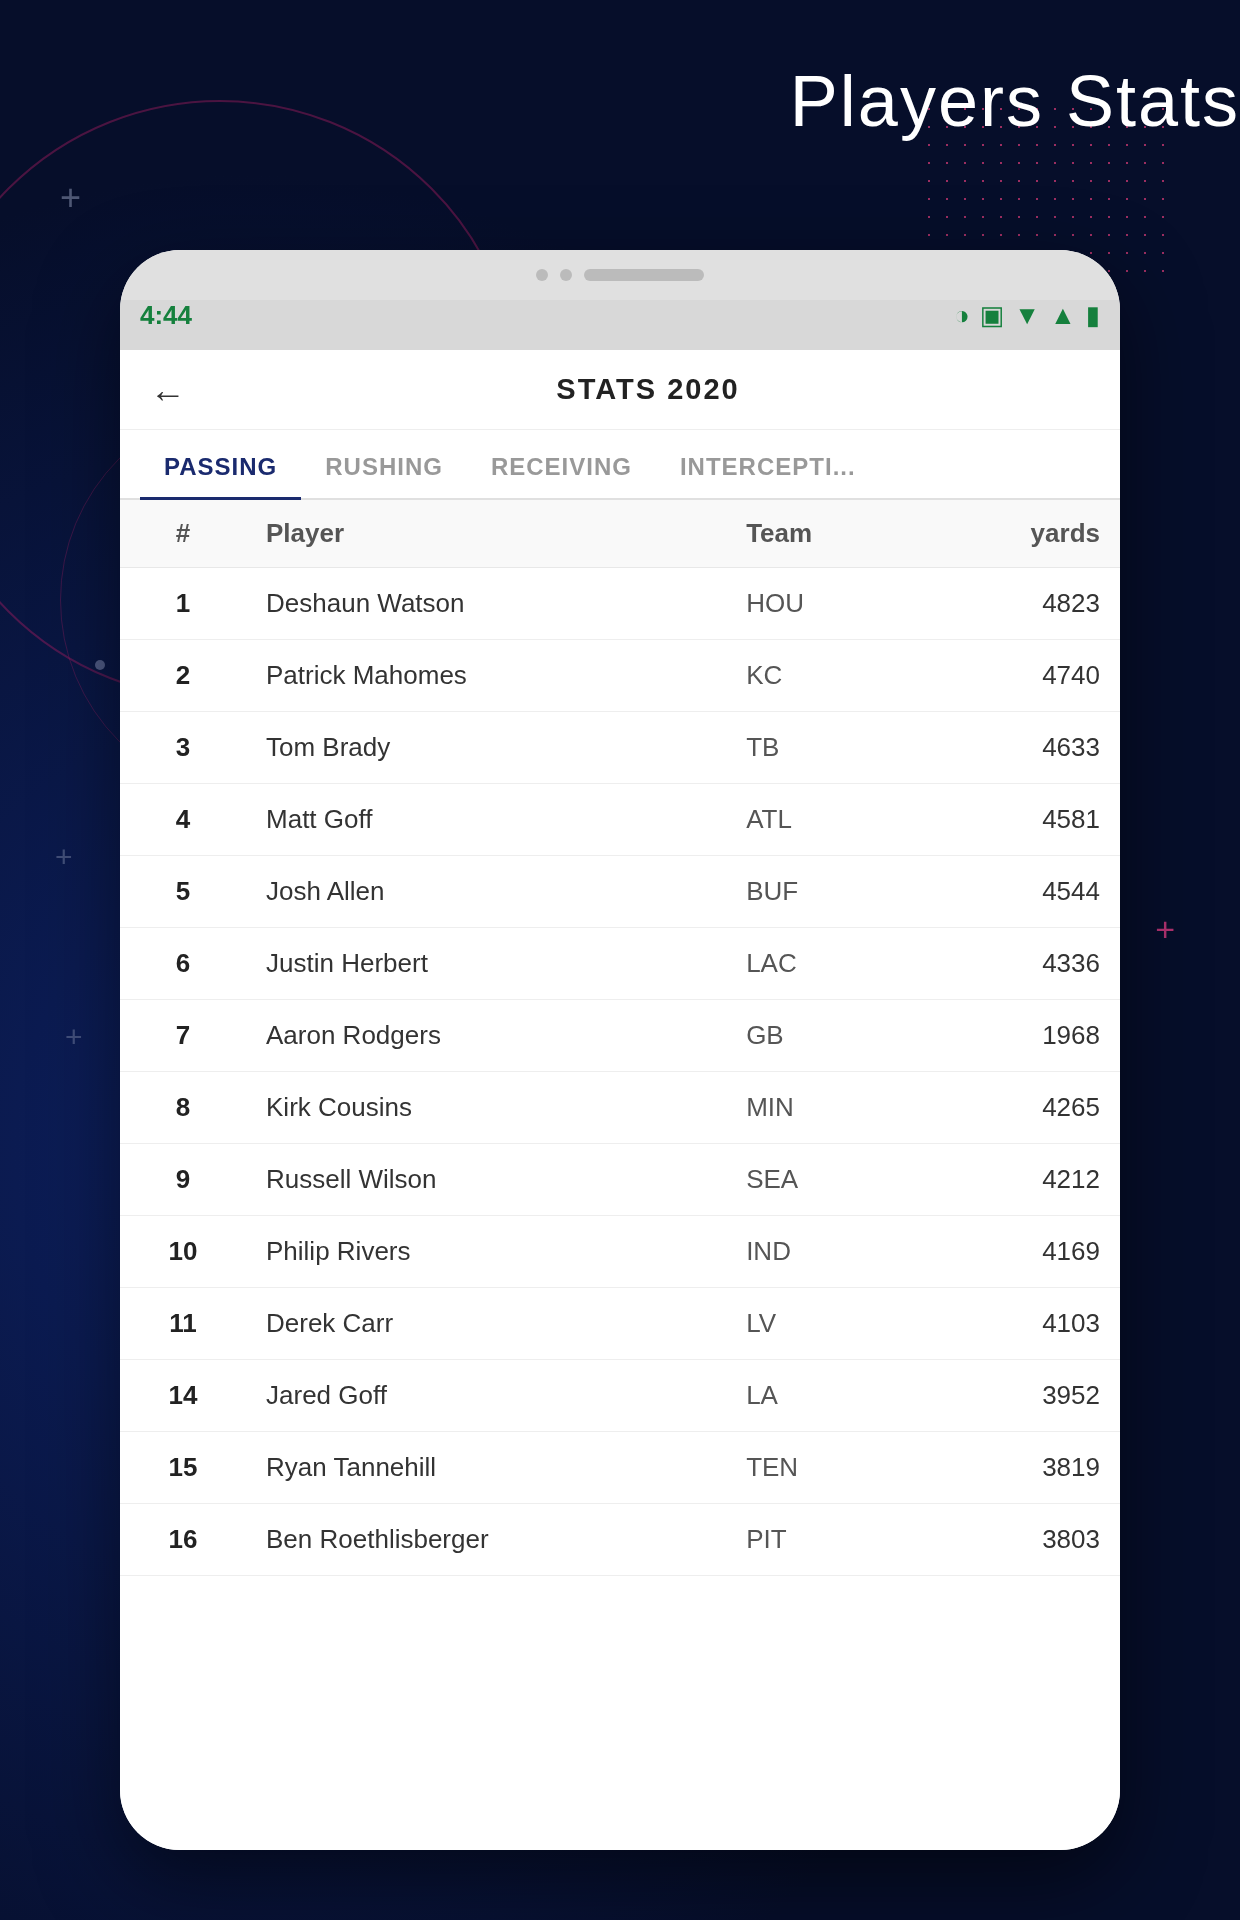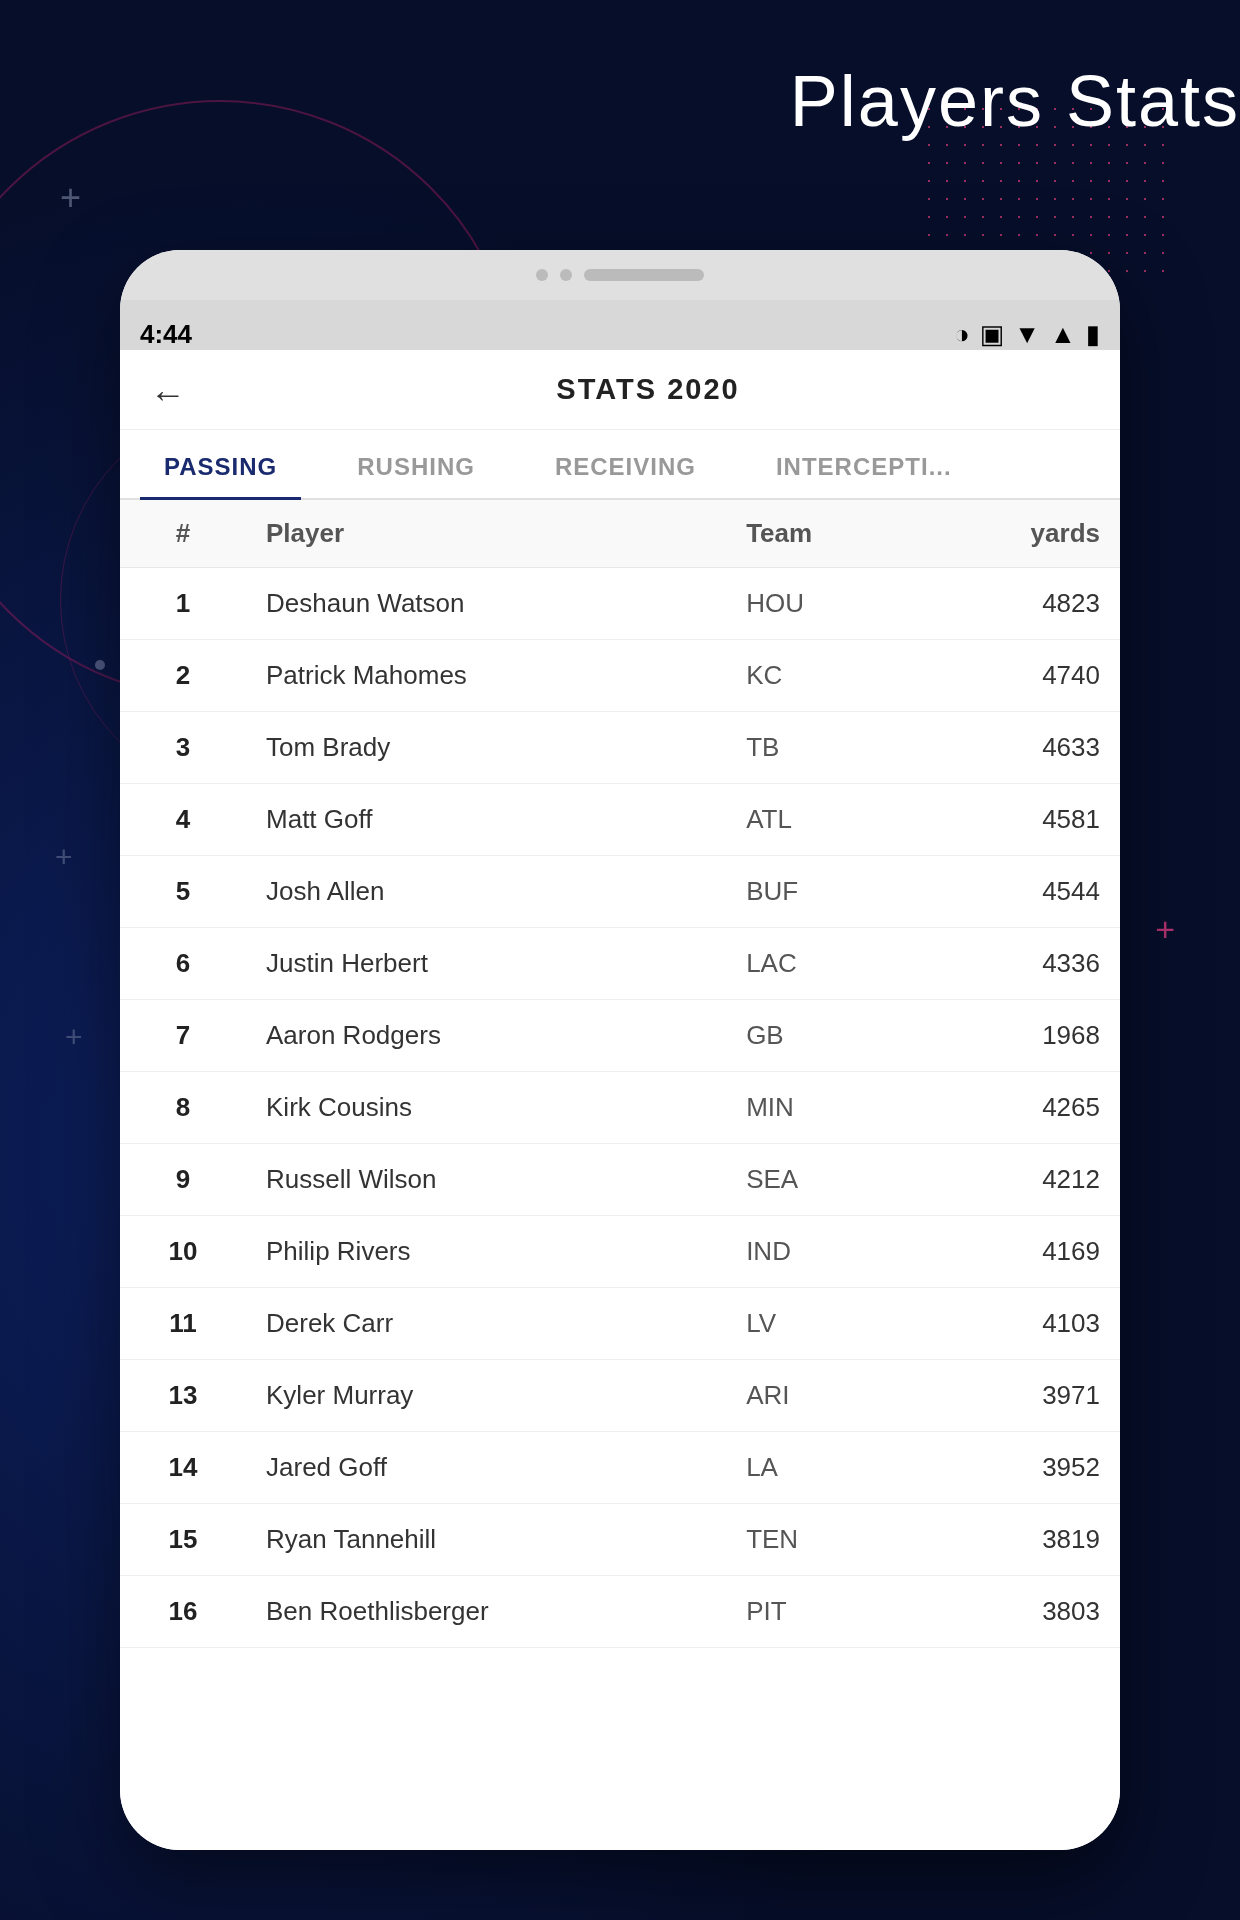--- a/index.html
+++ b/index.html
@@ -120,24 +120,24 @@
       width: 120px; height: 12px;
       border-radius: 6px;
       background: #bbb;
     }
 
     
     .status-bar {
       height: 50px;
       background: #d8d8d8;
       display: flex;
-      align-items: flex-end;
+      align-items: flex-start;
       padding: 0 20px;
       font-size: 26px;
-      color: #000000;
+      color: #15803d;
       justify-content: space-between;
     }
     .status-time { font-weight: bold; font-size: 26px; }
     .status-icons { display: flex; gap: 10px; align-items: center; }
 
     
     .app-content {
       background: white;
       height: calc(100% - 100px);
       overflow: hidden;
@@ -166,21 +166,20 @@
       color: #222;
     }
 
     
     .tabs {
       display: flex;
       border-bottom: 2px solid #e0e0e0;
       padding: 0 20px;
       height: 70px;
       align-items: flex-end;
-      gap: 32px;
     }
     .tab {
       padding: 0 24px 16px;
       font-size: 24px;
       font-weight: 600;
       letter-spacing: 1px;
       color: #999;
       cursor: pointer;
       border-bottom: 3px solid transparent;
       position: relative;
@@ -345,26 +344,20 @@
       <td class="team-col">IND</td>
       <td class="yards-col">4169</td>
     </tr>
             <tr>
       <td class="rank-col">11</td>
       <td class="player-col">Derek Carr</td>
       <td class="team-col">LV</td>
       <td class="yards-col">4103</td>
     </tr>
             <tr>
-      <td class="rank-col">13</td>
-      <td class="player-col">Kyler Murray</td>
-      <td class="team-col">ARI</td>
-      <td class="yards-col">3971</td>
-    </tr>
-            <tr>
       <td class="rank-col">14</td>
       <td class="player-col">Jared Goff</td>
       <td class="team-col">LA</td>
       <td class="yards-col">3952</td>
     </tr>
             <tr>
       <td class="rank-col">15</td>
       <td class="player-col">Ryan Tannehill</td>
       <td class="team-col">TEN</td>
       <td class="yards-col">3819</td>

